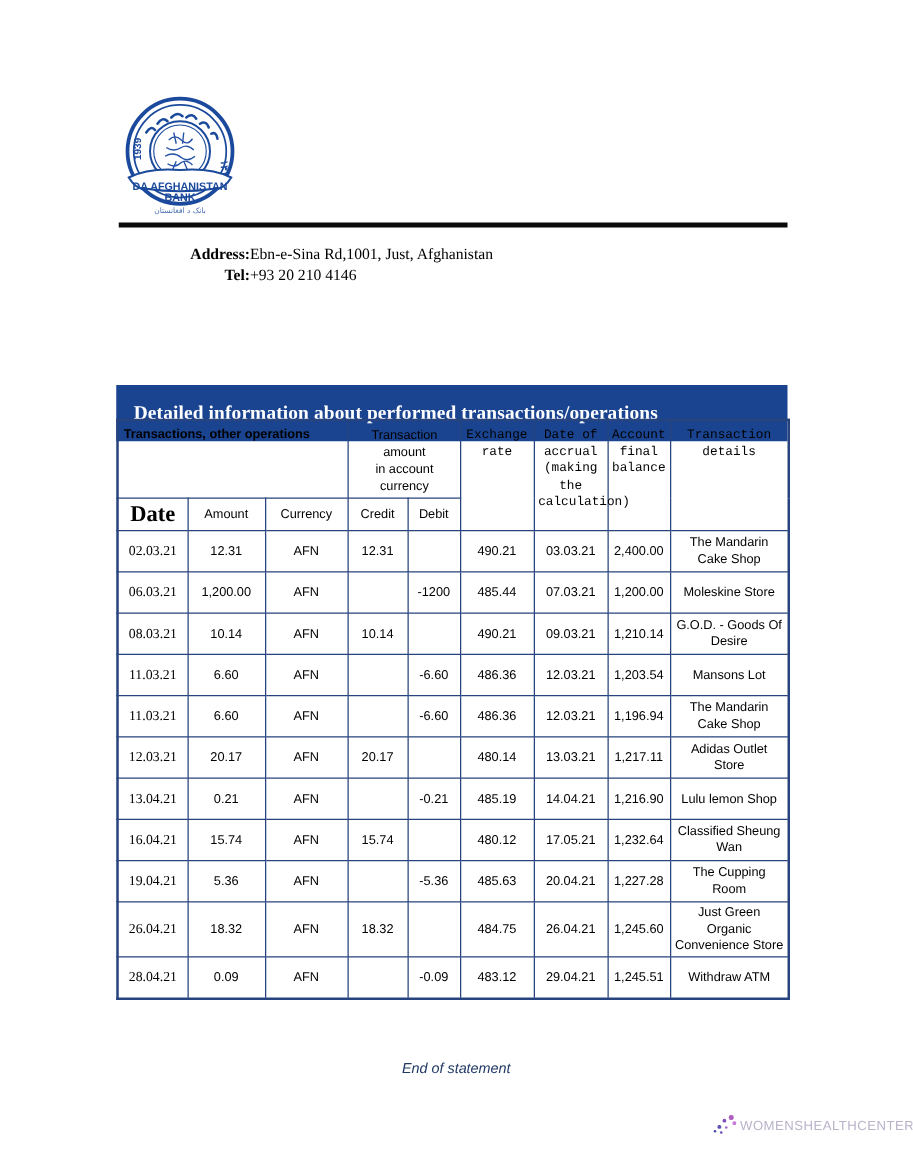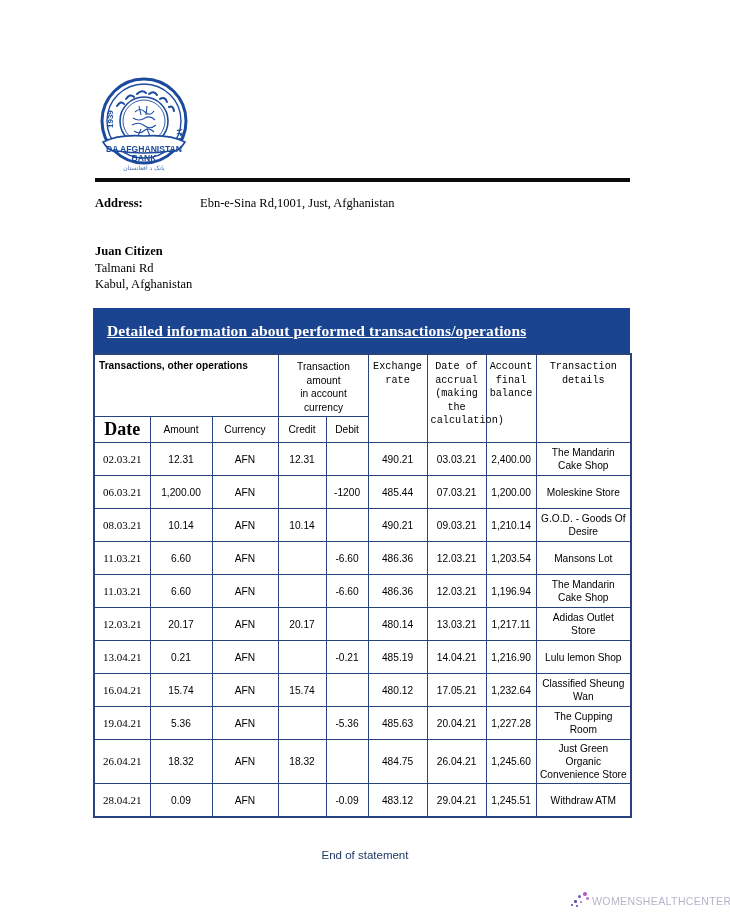--- a/index.html
+++ b/index.html
@@ -49,20 +49,21 @@
     position: absolute;
     left: 95px;
     top: 195px;
     width: 540px;
     font-size: 12.5px;
     line-height: 17px;
   }
   .addr-row {
     display: flex;
     align-items: baseline;
+    text-align: right;
   }
   .addr-label {
     width: 105px;
     font-weight: bold;
     flex: 0 0 105px;
   }
   .addr-value {
     font-weight: normal;
   }
 
@@ -88,28 +89,27 @@
     background: #1b4490;
     display: flex;
     align-items: center;
   }
   .banner-title {
     color: #ffffff;
     font-weight: bold;
     font-size: 15.5px;
     padding-left: 14px;
     letter-spacing: 0.1px;
-    text-decoration: underline;
   }
 
   
   .tbl-wrap {
     position: absolute;
     left: 93px;
-    top: 353px;
+    top: 335px;
     width: 530px;
   }
   table.stmt {
     border-collapse: collapse;
     width: 537px;
     table-layout: fixed;
     font-family: "Liberation Sans", sans-serif;
     font-size: 10.2px;
     color: #000;
   }
@@ -182,20 +182,21 @@
   
   .end-stmt {
     position: absolute;
     left: 0;
     top: 849px;
     width: 730px;
     text-align: center;
     font-family: "Liberation Sans", sans-serif;
     font-size: 11.5px;
     color: #1f3864;
+    font-style: italic;
   }
 
   
   .watermark {
     position: absolute;
     left: 570px;
     top: 888px;
     width: 158px;
     height: 26px;
     display: flex;
@@ -260,27 +261,26 @@
     </svg>
   </div>
 
   <div class="black-rule"></div>
 
   <div class="addr-block">
     <div class="addr-row">
       <span class="addr-label">Address:</span>
       <span class="addr-value">Ebn-e-Sina Rd,1001, Just, Afghanistan</span>
     </div>
+    <div class="addr-row">
+      <span class="addr-label">Tel:</span>
+      <span class="addr-value">+93 20 210 4146</span>
+    </div>
   </div>
 
-  <div class="recipient">
-    <div class="recipient-name">Juan Citizen</div>
-    <div>Talmani Rd</div>
-    <div>Kabul, Afghanistan</div>
-  </div>
 
   <div class="banner">
     <div class="banner-title">Detailed information about performed transactions/operations</div>
   </div>
 
   <div class="tbl-wrap">
     <table class="stmt">
       <colgroup>
         <col class="w-date">
           <col class="w-amount">

